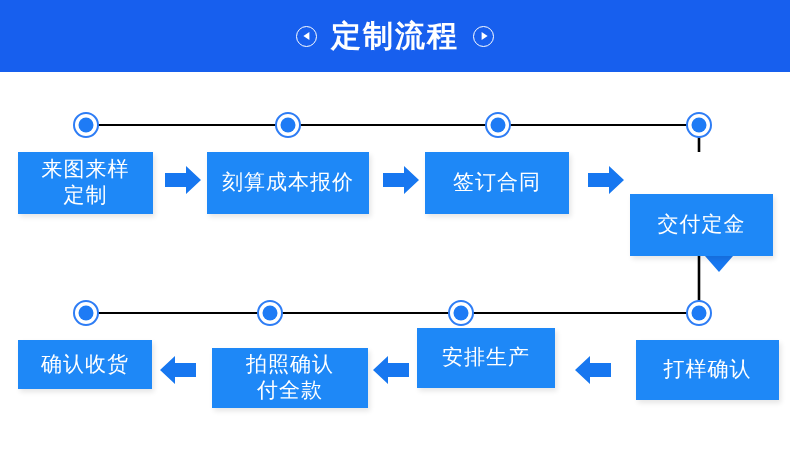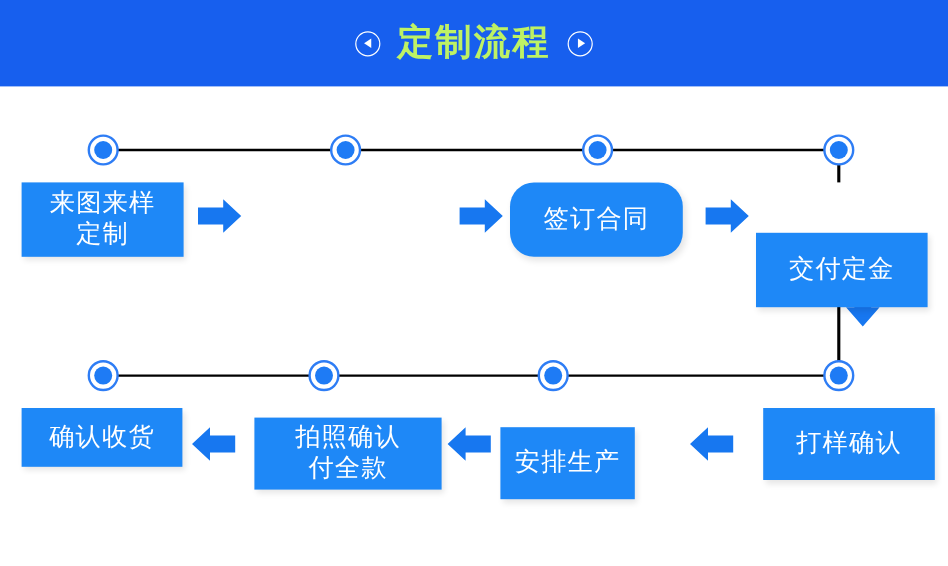--- a/index.html
+++ b/index.html
@@ -29,21 +29,21 @@
     display: flex;
     align-items: center;
     justify-content: center;
   }
   .header-inner {
     display: flex;
     align-items: center;
     gap: 14px;
   }
   .header-title {
-    color: #bef264;
+    color: #ffffff;
     font-size: 30px;
     font-weight: bold;
     letter-spacing: 2px;
     line-height: 1;
     white-space: nowrap;
   }
   .nav-circle {
     width: 19px;
     height: 19px;
     border: 1.6px solid #ffffff;
@@ -170,22 +170,23 @@
   <div class="dot" style="left:485px; top:112px;"></div>
   <div class="dot" style="left:686px; top:112px;"></div>
 
   <div class="dot" style="left:73px;  top:300px;"></div>
   <div class="dot" style="left:257px; top:300px;"></div>
   <div class="dot" style="left:448px; top:300px;"></div>
   <div class="dot" style="left:686px; top:300px;"></div>
 
   <div class="node-box" style="left:18px;  top:152px; width:135px; height:62px;">来图来样
 定制</div>
-  <div class="node-box" style="left:425px; top:152px; width:144px; height:62px;border-radius:20px;">签订合同</div>
+  <div class="node-box" style="left:207px; top:152px; width:162px; height:62px;">刻算成本报价</div>
+  <div class="node-box" style="left:425px; top:152px; width:144px; height:62px;">签订合同</div>
   <div class="node-box" style="left:630px; top:152px; width:143px; height:62px;margin-top:42px;">交付定金</div>
 
   <div class="node-box" style="left:636px; top:340px; width:143px; height:60px;">打样确认</div>
-  <div class="node-box" style="left:417px; top:356px; width:112px; height:60px;">安排生产</div>
+  <div class="node-box" style="left:417px; top:328px; width:138px; height:60px;">安排生产</div>
   <div class="node-box" style="left:212px; top:348px; width:156px; height:60px;">拍照确认
 付全款</div>
   <div class="node-box" style="left:18px;  top:340px; width:134px; height:49px;">确认收货</div>
 
 </div>
 
 </body></html>

